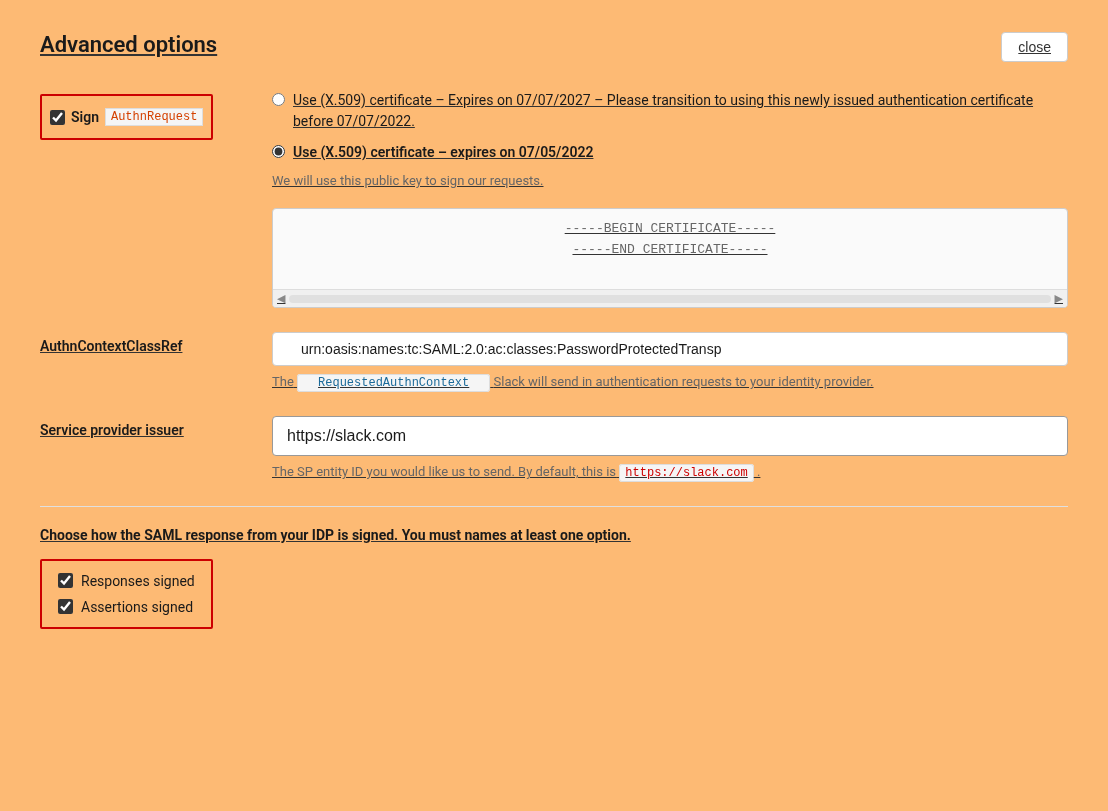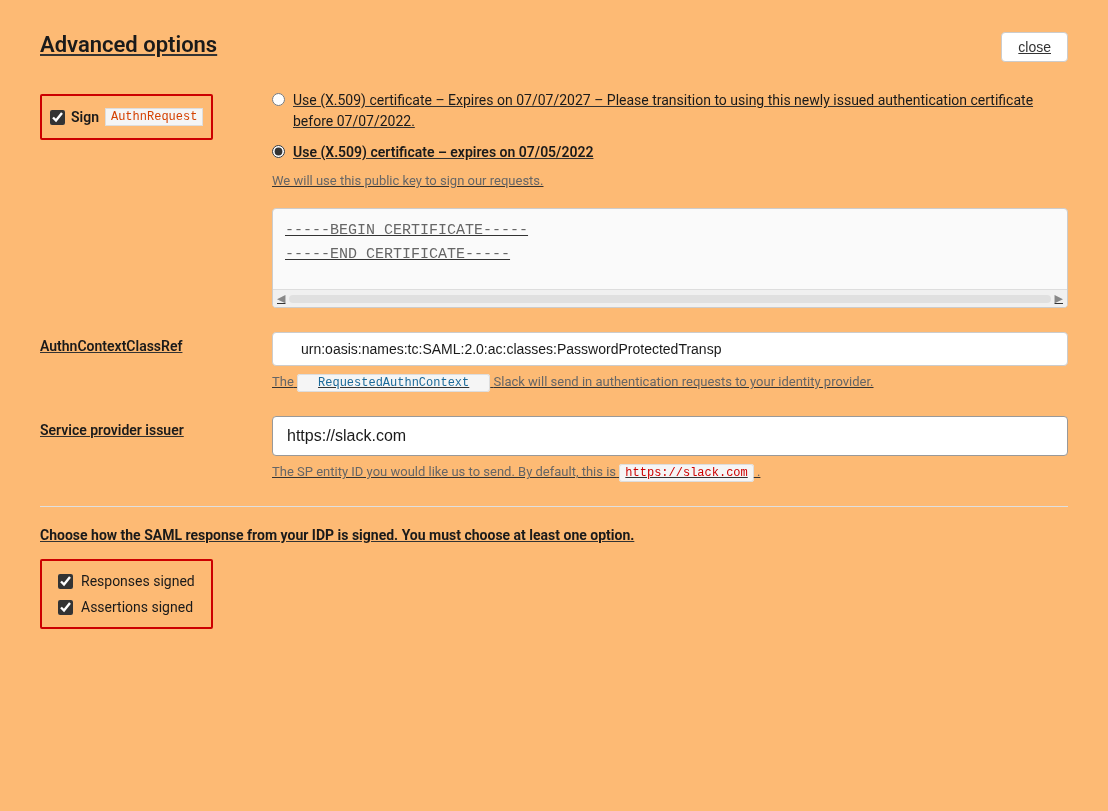--- a/index.html
+++ b/index.html
@@ -146,26 +146,27 @@
     .cert-box {
       border: 1px solid #ccc;
       border-radius: 4px;
       background: #fafafa;
       position: relative;
       overflow: hidden;
     }
     .cert-content {
       padding: 10px 12px;
       font-family: 'Courier New', monospace;
-      font-size: 15px;
+      font-size: 13px;
       color: #666;
       line-height: 1.6;
       min-height: 80px;
       overflow-x: auto;
       white-space: pre;
+      text-align: center;
     }
     .cert-scrollbar {
       display: flex;
       align-items: center;
       padding: 2px 4px;
       background: #f0f0f0;
       border-top: 1px solid #ddd;
       height: 18px;
       justify-content: space-between;
     }
@@ -225,21 +226,21 @@
       margin-bottom: 16px;
     }
     .signing-options-box {
       border: 2px solid #cc0000;
       border-radius: 2px;
       padding: 12px 16px;
       display: inline-block;
     }
     .signing-option {
       display: flex;
-      align-items: flex-end;
+      align-items: flex-start;
       gap: 8px;
       margin-bottom: 10px;
     }
     .signing-option:last-child { margin-bottom: 0; }
     .signing-option-label {
       font-size: 14px;
       color: #1a1a1a;
     }
   </style>
 </head>
@@ -308,21 +309,21 @@
         <span>The SP entity ID you would like us to send. By default, this is</span>
         <span class="code-tag-red">https://slack.com</span>
         <span>.</span>
       </div>
     </div>
   </div>
 
   <hr class="section-divider">
 
   <div>
-    <p class="saml-heading">Choose how the SAML response from your IDP is signed. You must choose at least one option.</p>
+    <p class="saml-heading">Choose how the SAML response from your IDP is signed. You must names at least one option.</p>
     <div class="signing-options-box">
       <div class="signing-option">
         <input type="checkbox" class="checkbox-input" checked="" style="">
         <label class="signing-option-label">Responses signed</label>
       </div>
       <div class="signing-option">
         <input type="checkbox" class="checkbox-input" checked="" style="">
         <label class="signing-option-label">Assertions signed</label>
       </div>
     </div>

